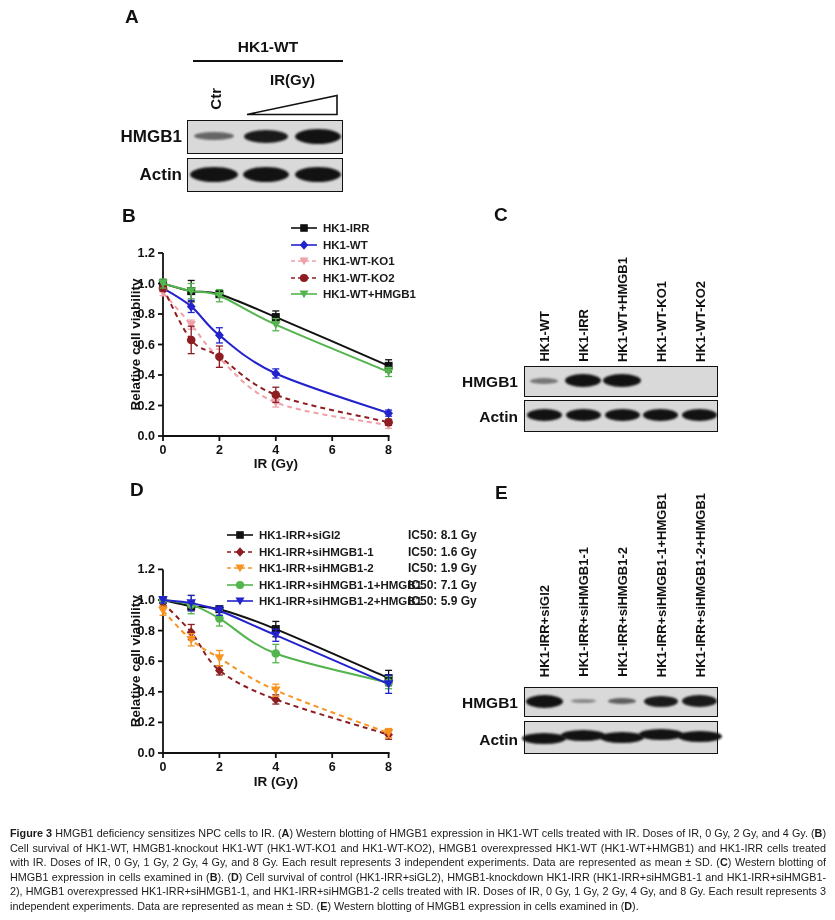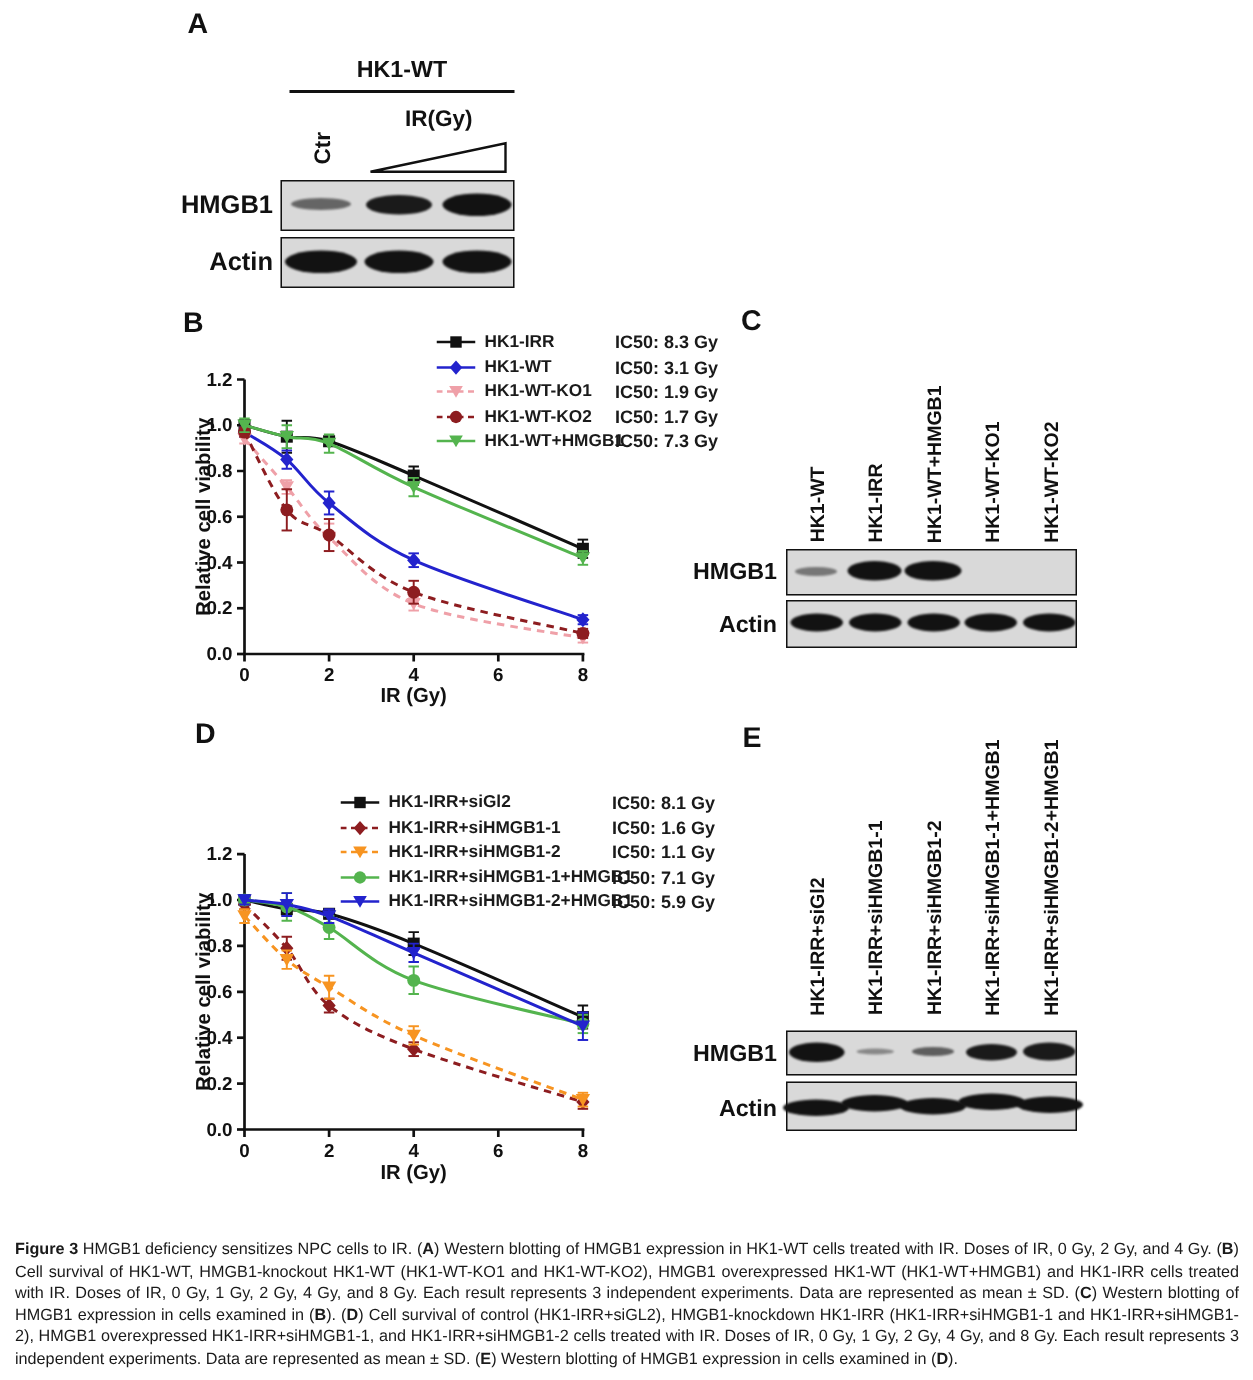--- a/index.html
+++ b/index.html
@@ -213,27 +213,20 @@
         <span class="lab">HK1-WT-KO2</span>
       </div>
       <div class="row">
         <svg width="26" height="12">
           <line x1="0" y1="6" x2="26" y2="6" stroke="#54b44e" stroke-width="1.6" stroke-dasharray="none"></line>
           <polygon points="8.440000000000001,2.39 17.56,2.39 13,10.18" fill="#54b44e"></polygon>
         </svg>
         <span class="lab">HK1-WT+HMGB1</span>
       </div>
     </div>
-  <div class="ic50col" style="left:410px;top:220px;" id="ic50B">
-      <div>IC50: 8.3 Gy</div>
-      <div>IC50: 3.1 Gy</div>
-      <div>IC50: 1.9 Gy</div>
-      <div>IC50: 1.7 Gy</div>
-      <div>IC50: 7.3 Gy</div>
-    </div>
 
   <div class="panel-letter" style="left:494px;top:204px;">C</div>
   <div class="lane-labels" style="left:524px;top:225px;width:194px;height:137px;" id="lanesC">
       <span style="left: 13.4px;">HK1-WT</span>
       <span style="left: 52.2px;">HK1-IRR</span>
       <span style="left: 91px;">HK1-WT+HMGB1</span>
       <span style="left: 129.8px;">HK1-WT-KO1</span>
       <span style="left: 168.6px;">HK1-WT-KO2</span>
     </div>
   <div class="blot-name" style="left:398px;top:373px;width:120px;font-size:15.5px;">HMGB1</div>
@@ -420,21 +413,21 @@
         <svg width="26" height="12">
           <line x1="0" y1="6" x2="26" y2="6" stroke="#2323cd" stroke-width="1.6" stroke-dasharray="none"></line>
           <polygon points="8.440000000000001,2.39 17.56,2.39 13,10.18" fill="#2323cd"></polygon>
         </svg>
         <span class="lab">HK1-IRR+siHMGB1-2+HMGB1</span>
       </div>
     </div>
   <div class="ic50col" style="left:408px;top:527px;" id="ic50D">
       <div>IC50: 8.1 Gy</div>
       <div>IC50: 1.6 Gy</div>
-      <div>IC50: 1.1 Gy</div>
+      <div>IC50: 1.9 Gy</div>
       <div>IC50: 7.1 Gy</div>
       <div>IC50: 5.9 Gy</div>
     </div>
 
   <div class="panel-letter" style="left:495px;top:482px;">E</div>
   <div class="lane-labels" style="left:524px;top:465px;width:194px;height:212px;" id="lanesE">
       <span style="left: 13.4px;">HK1-IRR+siGl2</span>
       <span style="left: 52.2px;">HK1-IRR+siHMGB1-1</span>
       <span style="left: 91px;">HK1-IRR+siHMGB1-2</span>
       <span style="left: 129.8px;">HK1-IRR+siHMGB1-1+HMGB1</span>

